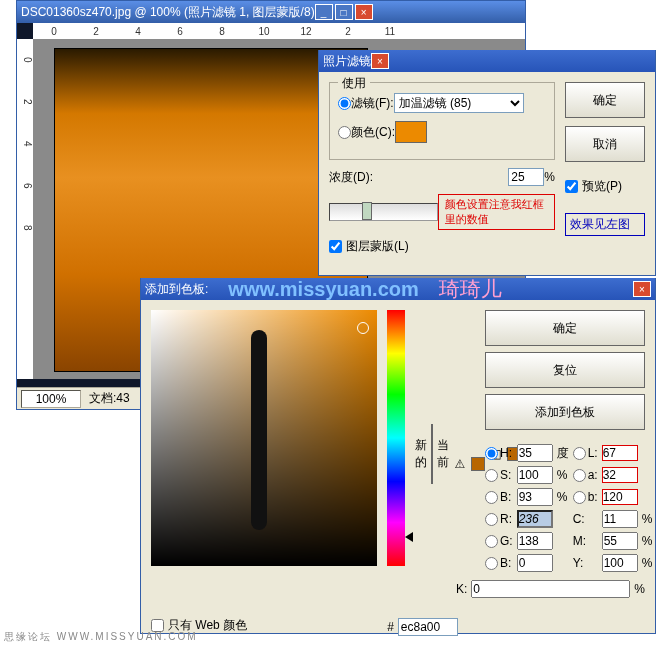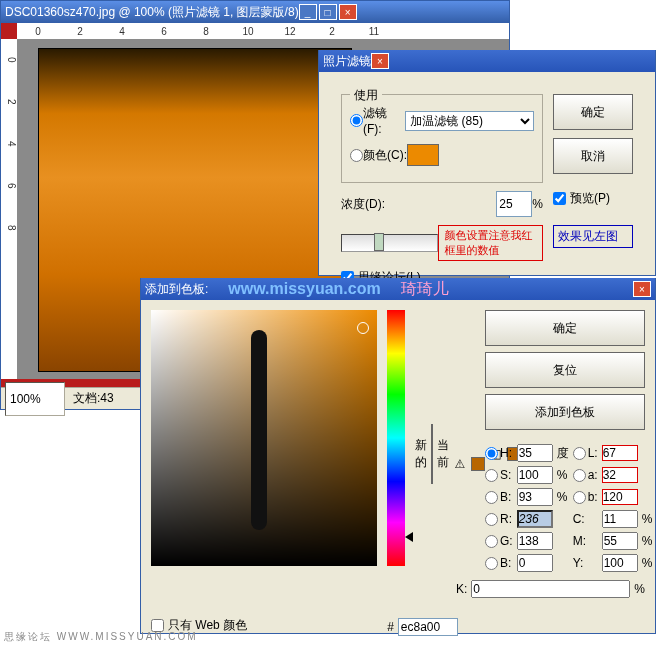--- a/index.html
+++ b/index.html
@@ -1,58 +1,58 @@
 <!DOCTYPE html>
 <html><head>
 <meta charset="utf-8">
 <style>
 * { margin: 0; padding: 0; box-sizing: border-box; font-family: "SimSun", sans-serif; font-size: 12px; }
 body { background: #fff; width: 660px; height: 648px; position: relative; overflow: hidden; }
 
-.main-window { position: absolute; top: 0; left: 0; width: 510px; height: 410px; background: #b91c1c; border: 1px solid #335ea8; }
+.main-window { position: absolute; top: 0; left: 16px; width: 510px; height: 410px; background: #0f172a; border: 1px solid #335ea8; }
 .titlebar { height: 22px; background: linear-gradient(#5a8ee6,#335ea8); color: #fff; display: flex; align-items: center; padding: 0 4px; }
 .win-btns { display: flex; gap: 2px; }
 .win-btn { width: 18px; height: 16px; background: #4a77c4; border: 1px solid #fff; color: #fff; display: flex; align-items: center; justify-content: center; font-size: 10px; cursor: pointer; }
 .win-btn.close { background: #d84a2f; }
 
 .ruler-h { position: absolute; top: 22px; left: 16px; right: 0; height: 16px; background: #fff; display: flex; align-items: center; overflow: hidden; color: #333; }
 .ruler-h span { width: 42px; text-align: center; font-size: 10px; }
 .ruler-v { position: absolute; top: 38px; left: 0; width: 16px; bottom: 30px; background: #fff; display: flex; flex-direction: column; color: #333; }
 .ruler-v span { height: 42px; writing-mode: vertical-rl; text-align: center; font-size: 10px; }
 .canvas-area { position: absolute; top: 38px; left: 16px; right: 0; bottom: 30px; background: #8a8a8a; }
 .canvas { position: absolute; top: 10px; left: 22px; width: 312px; height: 322px; background: linear-gradient(#2a1a00 0%,#d47800 20%,#e89020 40%,#d07000 70%,#8a4400 100%); box-shadow: 0 0 0 1px #000; }
 .status { position: absolute; bottom: 0; left: 0; right: 0; height: 22px; background: #ece9d8; border-top: 1px solid #aca899; display: flex; align-items: center; }
-.zoom-box { width: 60px; height: 18px; background: #fff; border: 1px inset #aca899; display: flex; align-items: center; padding: 16px 4px; margin-left: 4px; }
+.zoom-box { width: 60px; height: 18px; background: #fff; border: 1px inset #aca899; display: flex; align-items: center; padding: 0 4px; margin-left: 4px; justify-content: center; }
 .doc-info { margin-left: 8px; }
 
 .dialog { position: absolute; background: #ece9d8; border: 1px solid #335ea8; border-top: none; }
 .dialog .titlebar { background: linear-gradient(#3d6dcf,#2754b8); }
 
 .photo-filter { top: 50px; left: 318px; width: 338px; height: 226px; }
-.pf-body { padding: 22px; display: flex; gap: 10px; }
+.pf-body { padding: 10px; display: flex; gap: 10px; }
 .pf-left { flex: 1; }
 .pf-right { width: 80px; display: flex; flex-direction: column; gap: 8px; }
 .groupbox { border: 1px solid #aca899; padding: 10px 8px 8px; position: relative; margin-bottom: 8px; }
 .groupbox-title { position: absolute; top: -8px; left: 8px; background: #ece9d8; padding: 0 4px; }
 .row { display: flex; align-items: center; gap: 0; margin-bottom: 8px; }
 input[type=radio] { margin: 0; }
 select { width: 130px; height: 20px; border: 1px solid #7b9ebd; background: #fff; }
 .color-swatch { width: 32px; height: 22px; border: 1px solid #666; background: #ec8a00; cursor: pointer; }
 .btn { height: 36px; border: 1px solid #666; background: linear-gradient(#fff,#e0ded0); display: flex; align-items: center; justify-content: center; cursor: pointer; padding: 0 10px; }
-input[type=text].num { width: 36px; height: 26px; border: 1px solid #7b9ebd; text-align: left; padding: 0 2px; background: #fff; }
+input[type=text].num { width: 36px; height: 18px; border: 1px solid #7b9ebd; text-align: left; padding: 0 2px; background: #fff; }
 .slider { width: 150px; height: 18px; position: relative; background: linear-gradient(#ddd,#fff); border: 1px inset #999; }
 .slider-thumb { position: absolute; top: -2px; width: 10px; height: 18px; background: #c0d8c0; border: 1px solid #666; }
 .checkbox-row { display: flex; align-items: center; gap: 4px; }
 .redbox { border: 1px solid #d00; padding: 2px 6px; color: #d00; font-size: 11px; }
 .bluebox { border: 1px solid #00b; color: #00b; padding: 2px 4px; font-size: 12px; }
 
 .color-picker { top: 278px; left: 140px; width: 516px; height: 356px; }
 .cp-title { display: flex; align-items: center; gap: 20px; width: 100%; }
-.cp-watermark { color: #80c0ff; font-size: 16px; font-weight: bold; }
-.cp-author { color: #ffa0d0; font-size: 16px; }
+.cp-watermark { color: #80c0ff; font-size: 20px; font-weight: bold; }
+.cp-author { color: #ffa0d0; font-size: 21px; }
 .cp-body { padding: 10px; display: flex; gap: 10px; }
 .color-field { width: 256px; height: 256px; position: relative; background: linear-gradient(to top, #000, transparent), linear-gradient(to right, #fff, #ec8a00); cursor: crosshair; }
 .color-field .mark { position: absolute; top: 12px; right: 8px; width: 12px; height: 12px; border: 1px solid #fff; border-radius: 50%; }
 .brush-stroke { position: absolute; top: 20px; left: 100px; width: 16px; height: 200px; background: #111; border-radius: 8px; }
 .hue-strip { width: 20px; height: 256px; background: linear-gradient(to top, red, magenta 17%, blue 33%, cyan 50%, lime 67%, yellow 83%, red); cursor: pointer; position: relative; }
 .hue-thumb { position: absolute; right: -8px; width: 0; height: 0; border-top: 5px solid transparent; border-bottom: 5px solid transparent; border-right: 8px solid #000; }
 .cp-middle { display: flex; flex-direction: row; align-items: center; gap: 4px; width: 60px; }
 .cp-preview { width: 50px; height: 60px; border: 1px solid #666; background: #ec8a00; }
 .warn-icon { width: 14px; height: 14px; display: inline-block; text-align: center; }
 .mini-swatch { width: 14px; height: 14px; background: #b86600; border: 1px solid #666; }
@@ -136,21 +136,21 @@
         <span>%</span>
       </div>
       <div class="row">
         <div class="slider">
             <div class="slider-thumb" style="left:32px"></div>
           </div>
         <span class="redbox">颜色设置注意我红框里的数值</span>
       </div>
       <div class="checkbox-row">
         <input type="checkbox" checked="" style="">
-        <span>思缘论坛(L)</span>
+        <span>图层蒙版(L)</span>
       </div>
     </div>
     <div class="pf-right">
       <div class="btn">确定</div>
       <div class="btn">取消</div>
       <div class="checkbox-row" style="margin-top:8px">
         <input type="checkbox" checked="" style="">
         <span>预览(P)</span>
       </div>
       <div class="bluebox" style="margin-top:10px">效果见左图</div>

